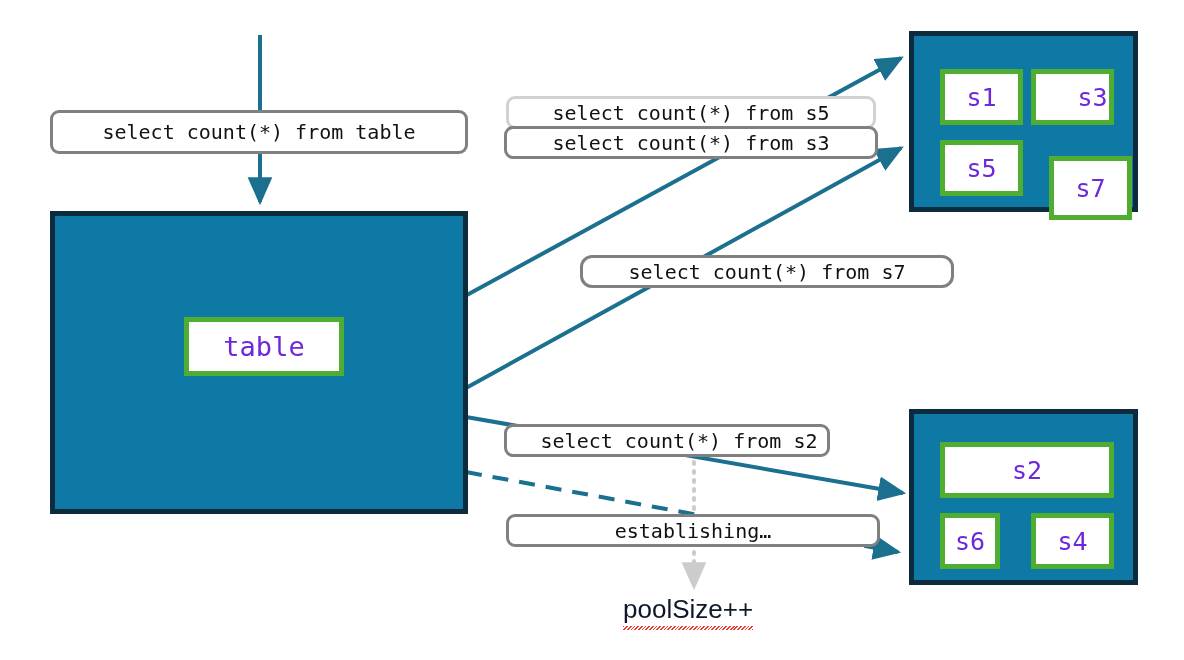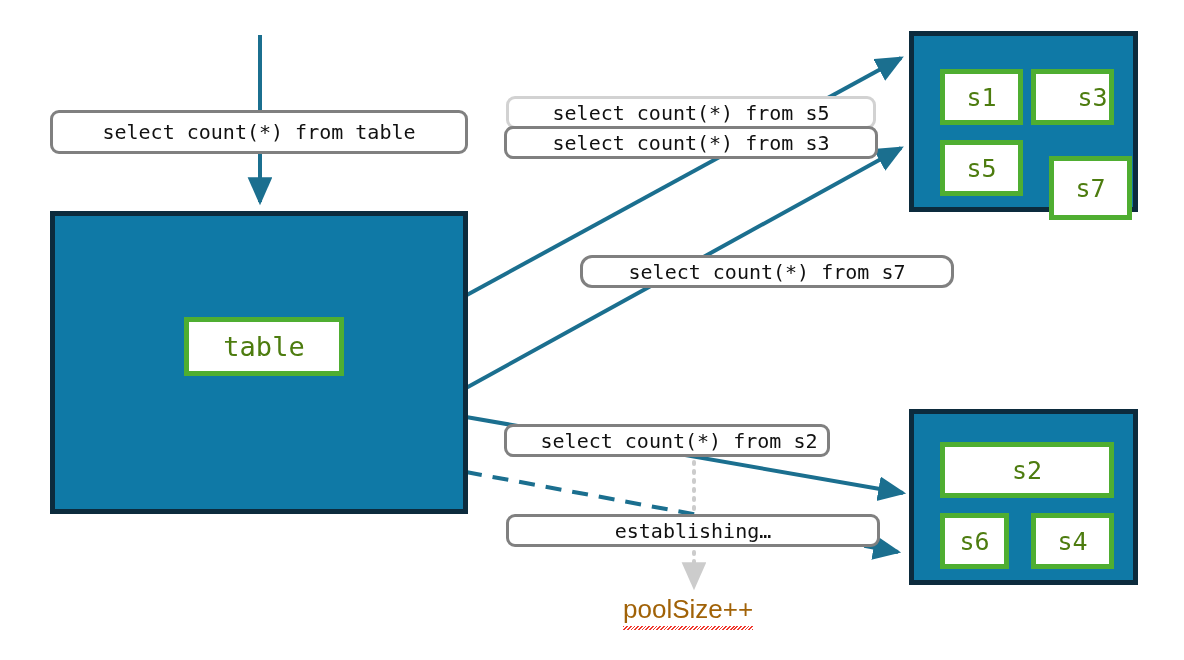--- a/index.html
+++ b/index.html
@@ -34,21 +34,21 @@
 
   
   .node {
     position: absolute;
     box-sizing: border-box;
     background: #ffffff;
     border: 5px solid #4fae31;
     display: flex;
     align-items: center;
     justify-content: center;
-    color: #4d7c0f;
+    color: #6d28d9;
     font-family: "DejaVu Sans Mono", "Liberation Mono", monospace;
   }
   .node.small { font-size: 25px; }
   .node.big   { font-size: 27px; }
 
   
   .callout {
     position: absolute;
     box-sizing: border-box;
     background: #ffffff;
@@ -63,21 +63,21 @@
     font-family: "DejaVu Sans Mono", "Liberation Mono", monospace;
     white-space: nowrap;
   }
   .callout.faded {
     border-color: #d2d2d2;
   }
 
   
   .ghost-text {
     position: absolute;
-    color: #a16207;
+    color: #0f172a;
     font-size: 26px;
     font-family: "Liberation Sans", sans-serif;
     white-space: nowrap;
   }
   .ghost-text .squiggle {
     position: relative;
     display: inline-block;
   }
   .ghost-text .squiggle::after {
     content: "";
@@ -131,21 +131,21 @@
 
   <div class="panel" style="left:909px; top:31px; width:229px; height:181px;">
     <div class="node small" style="left:26px; top:33px; width:83px; height:56px;">s1</div>
     <div class="node small" style="left:117px; top:33px; width:83px; height:56px;padding-left:40px;">s3</div>
     <div class="node small" style="left:26px; top:104px; width:83px; height:56px;">s5</div>
     <div class="node small" style="left:135px; top:104px; width:83px; height:64px;margin-top:16px;">s7</div>
   </div>
 
   <div class="panel" style="left:909px; top:409px; width:229px; height:176px;">
     <div class="node small" style="left:26px; top:28px; width:174px; height:56px;">s2</div>
-    <div class="node small" style="left:26px; top:99px; width:69px; height:56px;">s6</div>
+    <div class="node small" style="left:26px; top:99px; width:60px; height:56px;">s6</div>
     <div class="node small" style="left:117px; top:99px; width:83px; height:56px;">s4</div>
   </div>
 
   <div class="callout faded" style="left:506px; top:96px; width:370px; height:33px;">select count(*) from s5</div>
 
   <div class="callout" style="left:504px; top:126px; width:374px; height:33px;">select count(*) from s3</div>
 
   <div class="callout" style="left:580px; top:255px; width:374px; height:33px;border-radius:12px;">select count(*) from s7</div>
 
   <div class="callout" style="left:504px; top:424px; width:326px; height:33px;padding-left:24px;">select count(*) from s2</div>

